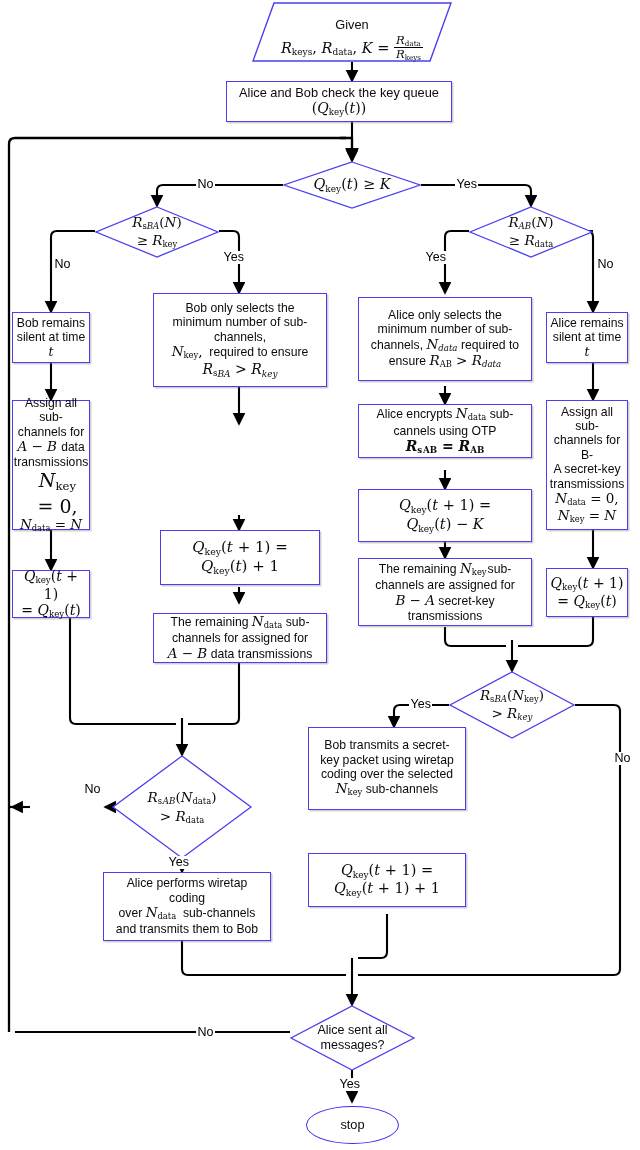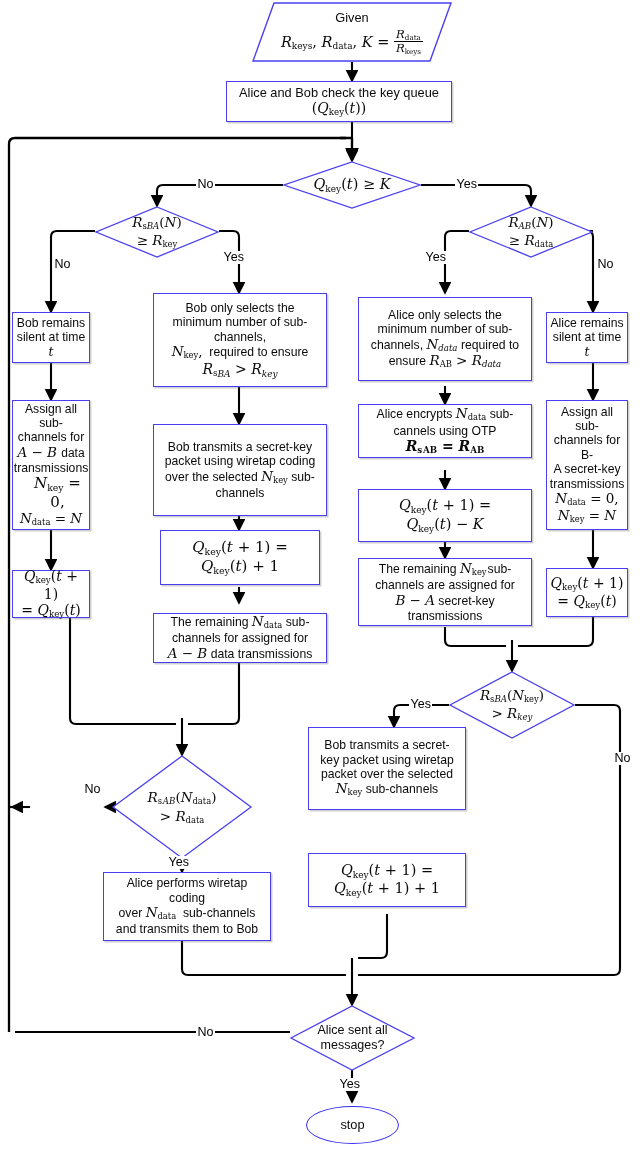--- a/index.html
+++ b/index.html
@@ -175,21 +175,21 @@
       <path d="M290,1032 L15,1032"></path>
 
       <path d="M352,1070 L352,1102" marker-end="url(#ar)"></path>
     </g>
 
     <g fill="none" stroke="#000" stroke-width="2.1">
       <path d="M30,807 L12,807" marker-end="url(#ar)"></path>
     </g>
   </svg>
 
-  <div class="node para" style="left:252px; top:2px; width:200px; height:60px;">
+  <div class="node para" style="left:252px; top:2px; width:200px; height:60px;align-items:flex-end;">
     <svg width="200" height="60" style="position:absolute;left:0;top:0;">
       <polygon points="22,1 199,1 178,59 1,59" fill="#ffffff" stroke="#4a3ff0" stroke-width="1.4"></polygon>
     </svg>
     <div class="paraInner">
       <div class="t13" style="margin-top:2px;">Given</div>
       <div class="mr" style="font-size:14.5px; margin-top:2px;">
         <span class="m">R</span><span class="sub">keys</span><span class="mr">,&nbsp;</span><span class="m">R</span><span class="sub">data</span><span class="mr">,&nbsp;</span><span class="m">K</span><span class="mr"> = </span><span class="frac"><span class="num"><span class="m">R</span><span class="sub">data</span></span><span class="den"><span class="m">R</span><span class="sub">keys</span></span></span>
       </div>
     </div>
   </div>
@@ -231,43 +231,37 @@
   <div class="node box" style="left:12px; top:312px; width:78px; height:51px; flex-direction:column;">
     <div class="t12">Bob remains</div>
     <div class="t12">silent at time <span class="m">t</span></div>
   </div>
 
   <div class="node box" style="left:12px; top:400px; width:78px; height:130px; flex-direction:column;">
     <div class="t12">Assign all sub-</div>
     <div class="t12">channels for</div>
     <div class="mr" style="font-size:13.5px;"><span class="m">A</span> − <span class="m">B</span> <span style="font-family:'Liberation Sans',sans-serif;font-size:12px;">data</span></div>
     <div class="t12">transmissions</div>
-    <div class="mr" style="font-size:15px;margin-left:13px;"><span class="m">N</span><span class="sub">key</span> = 0,</div>
+    <div class="mr" style="font-size:19px;margin-left:13px;"><span class="m">N</span><span class="sub">key</span> = 0,</div>
     <div class="mr" style="font-size:13.5px;"><span class="m">N</span><span class="sub">data</span> = <span class="m">N</span></div>
   </div>
 
   <div class="node box" style="left:12px; top:570px; width:78px; height:48px; flex-direction:column;">
     <div class="mr" style="font-size:14px;"><span class="m">Q</span><span class="sub">key</span>(<span class="m">t</span> + 1)</div>
     <div class="mr" style="font-size:14px;">= <span class="m">Q</span><span class="sub">key</span>(<span class="m">t</span>)</div>
   </div>
 
   <div class="node box" style="left:153px; top:293px; width:174px; height:94px; flex-direction:column;">
     <div class="t12">Bob only selects the</div>
     <div class="t12">minimum number of sub-</div>
     <div class="t12">channels,</div>
     <div class="t12"><span class="mr" style="font-size:13.5px;"><span class="m">N</span><span class="sub">key</span>,</span>&nbsp; required to ensure</div>
     <div class="mr" style="font-size:14px;"><span class="m">R</span><span class="sub">s</span><span class="subi">BA</span> &gt; <span class="m">R</span><span class="subi">key</span></div>
   </div>
 
-  <div class="node box" style="left:153px; top:424px; width:174px; height:92px; flex-direction:column;">
-    <div class="t12">Bob transmits a secret-key</div>
-    <div class="t12">packet using wiretap coding</div>
-    <div class="t12">over the selected <span class="mr" style="font-size:13.5px;"><span class="m">N</span><span class="sub">key</span></span> sub-</div>
-    <div class="t12">channels</div>
-  </div>
 
   <div class="node box" style="left:160px; top:530px; width:160px; height:55px; flex-direction:column;">
     <div class="mr" style="font-size:15px;"><span class="m">Q</span><span class="sub">key</span>(<span class="m">t</span> + 1) =</div>
     <div class="mr" style="font-size:15px;"><span class="m">Q</span><span class="sub">key</span>(<span class="m">t</span>) + 1</div>
   </div>
 
   <div class="node box" style="left:153px; top:613px; width:174px; height:50px; flex-direction:column;">
     <div class="t12">The remaining <span class="mr" style="font-size:13.5px;"><span class="m">N</span><span class="sub">data</span></span> sub-</div>
     <div class="t12">channels for assigned for</div>
     <div class="t12"><span class="mr" style="font-size:13.5px;"><span class="m">A</span> − <span class="m">B</span></span> data transmissions</div>
@@ -323,21 +317,21 @@
       </svg>
     <div class="diamond-label mr" style="font-size:13.5px; flex-direction:column;">
       <div><span class="m">R</span><span class="sub">s</span><span class="subi">BA</span>(<span class="m">N</span><span class="sub">key</span>)</div>
       <div>&gt; <span class="m">R</span><span class="subi">key</span></div>
     </div>
   </div>
 
   <div class="node box" style="left:308px; top:727px; width:158px; height:83px; flex-direction:column;">
     <div class="t12">Bob transmits a secret-</div>
     <div class="t12">key packet using wiretap</div>
-    <div class="t12">packet over the selected</div>
+    <div class="t12">coding over the selected</div>
     <div class="t12"><span class="mr" style="font-size:13.5px;"><span class="m">N</span><span class="sub">key</span></span> sub-channels</div>
   </div>
 
   <div class="node box" style="left:308px; top:853px; width:158px; height:54px; flex-direction:column;">
     <div class="mr" style="font-size:14.5px;"><span class="m">Q</span><span class="sub">key</span>(<span class="m">t</span> + 1) =</div>
     <div class="mr" style="font-size:14.5px;"><span class="m">Q</span><span class="sub">key</span>(<span class="m">t</span> + 1) + 1</div>
   </div>
 
   <div class="diamond-wrap" style="left:112px; top:755px; width:140px; height:104px;">
     <svg width="140" height="104">

